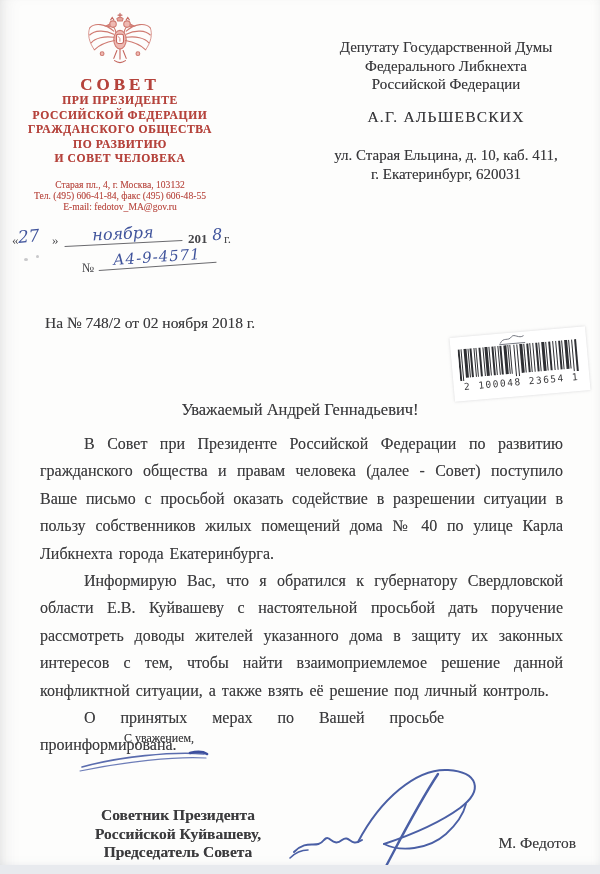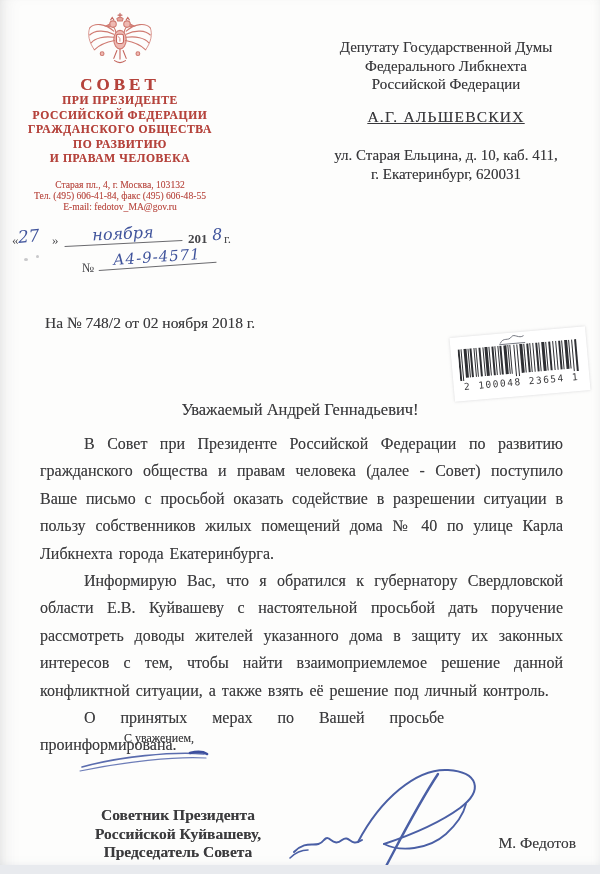--- a/index.html
+++ b/index.html
@@ -33,21 +33,21 @@
   .d-y8{position:absolute;left:200px;top:1px;font-size:16px;transform:rotate(-4deg);}
   .d-g{position:absolute;left:212px;top:7px;}
   .numline{position:absolute;left:82px;top:252px;width:150px;font-size:13px;color:#46464a;}
   .n-label{position:absolute;left:0;top:8px;}
   .n-val{position:absolute;left:16px;top:-4px;width:118px;border-bottom:1px solid #6a6a6e;
          text-align:center;font-size:15px;letter-spacing:1px;transform:rotate(-4deg);}
   .speck{position:absolute;background:rgba(120,120,128,.4);border-radius:50%;}
   
   .to{position:absolute;left:300px;top:38px;width:292px;text-align:center;
       font-size:15px;line-height:18.5px;color:#38383b;text-shadow:0 0 .4px rgba(56,56,60,.5);}
-  .to .name{margin-top:14px;font-size:15.5px;letter-spacing:1.2px;text-decoration:underline;}
+  .to .name{margin-top:14px;font-size:15.5px;letter-spacing:1.2px;}
   .to .paddr{margin-top:20px;line-height:19px;}
   
   .ref{position:absolute;left:45px;top:314px;font-size:15.5px;color:#3b3b3d;
        text-shadow:0 0 .4px rgba(60,60,64,.5);}
   .sticker{position:absolute;left:452px;top:332px;width:136px;height:64px;background:#fff;
            transform:rotate(-5deg);box-shadow:0 0 3px rgba(140,140,150,.35);}
   .sticker .mark{position:absolute;left:48px;top:2px;}
   .sticker svg.bars{position:absolute;left:7px;top:12px;}
   .sticker .digits{position:absolute;left:0;top:44px;width:136px;text-align:center;
            font-family:"DejaVu Sans Mono", monospace;font-size:9.5px;letter-spacing:1.5px;color:#3a3a3c;}
@@ -110,21 +110,21 @@
 
         <circle cx="22" cy="55" r="2.4" fill="#eeb9b2"></circle>
         <circle cx="68" cy="55" r="2.4" fill="#eeb9b2"></circle>
       </svg>
     </div>
     <div class="org1">СОВЕТ</div>
     <div class="orgl">ПРИ ПРЕЗИДЕНТЕ</div>
     <div class="orgl">РОССИЙСКОЙ ФЕДЕРАЦИИ</div>
     <div class="orgl">ГРАЖДАНСКОГО ОБЩЕСТВА</div>
     <div class="orgl">ПО РАЗВИТИЮ</div>
-    <div class="orgl">И ПРАВАМ ЧЕЛОВЕКА</div>
+    <div class="orgl">И СОВЕТ ЧЕЛОВЕКА</div>
     <div class="addr">
       <div>Старая пл., 4, г. Москва, 103132</div>
       <div>Тел. (495) 606-41-84, факс (495) 606-48-55</div>
       <div>E-mail: fedotov_MA@gov.ru</div>
     </div>
   </div>
 
   <div class="dateline">
     <span class="d-q1">«</span>
     <span class="d-day hand">27</span>

